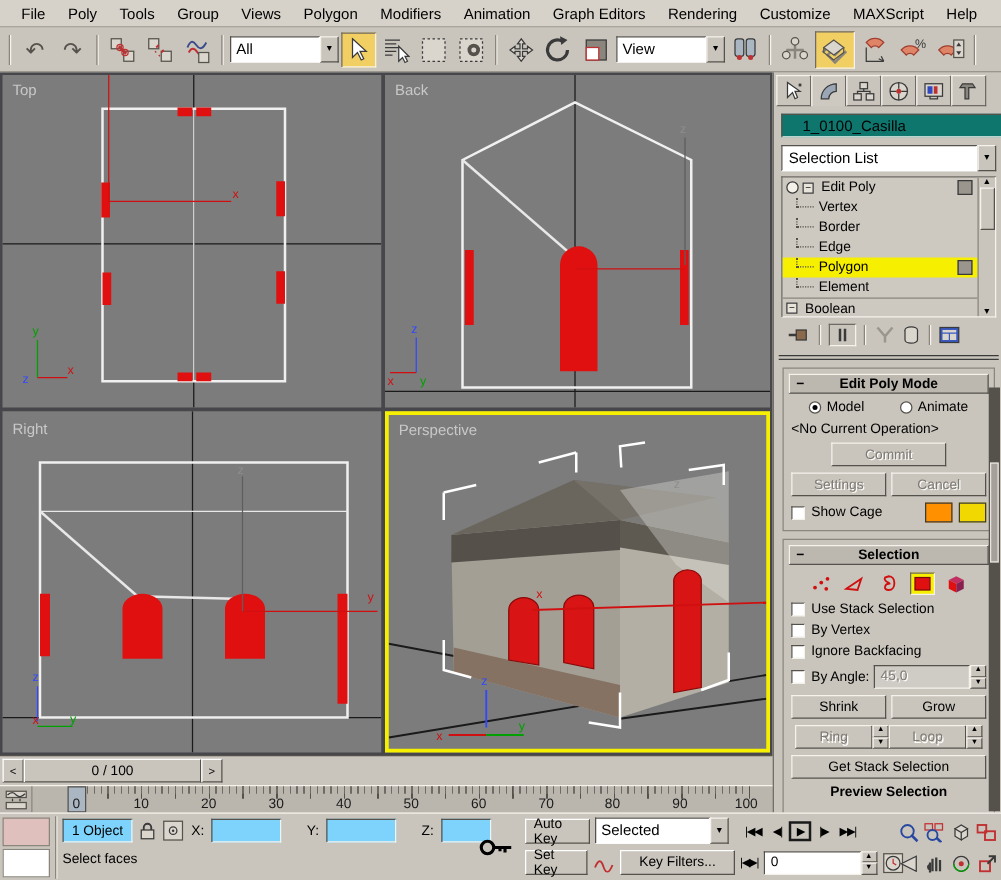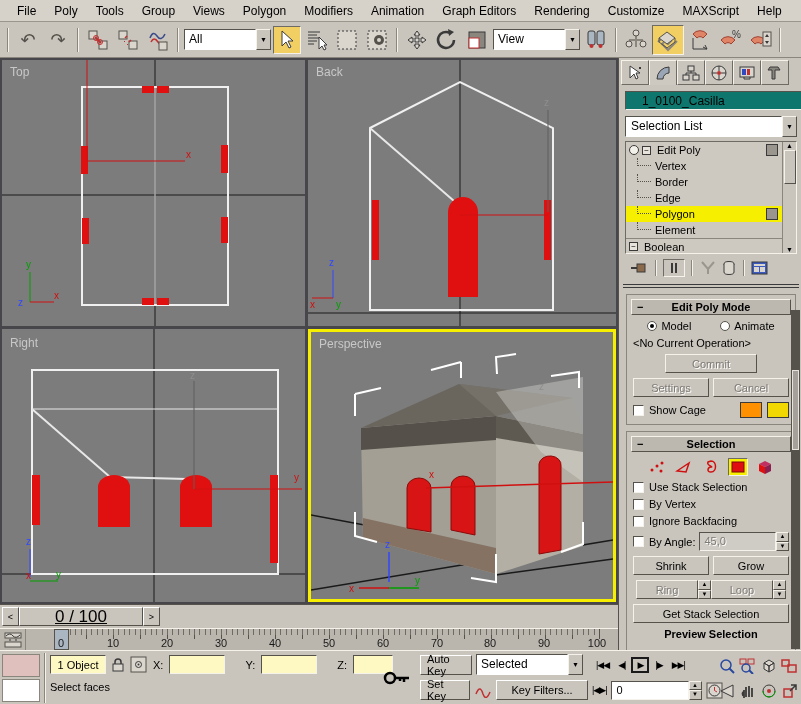--- a/index.html
+++ b/index.html
@@ -69,37 +69,37 @@
   .swatch { width:22px; height:16px; border:1px solid #3a3a3a; margin-left:5px; }
   .selicons { display:flex; align-items:center; justify-content:center; gap:7px; margin-top:6px; }
   .selicon { width:20px; height:18px; display:flex; align-items:center; justify-content:center; }
   .selicon.active { background:#f6ef00; border:1px solid; border-color:#6e6a64 #f5f2ec #f5f2ec #6e6a64; }
   .cscroll { position:absolute; right:1px; top:252px; width:9px; height:339px; background:#55524c; }
   .cscroll .thumb { position:absolute; left:1px; top:60px; width:7px; height:80px; background:#a5a19a; border:1px solid #e8e4dc; }
 
   
   .tslider { position:absolute; left:0; top:604px; width:618px; height:24px; background:#c9c5bd; border-top:1px solid #55524c; display:flex; align-items:center; padding:1px 2px; }
   .tsbtn { width:17px; height:19px; font-size:9px; }
-  .tsmain { width:124px; height:19px; font-size:17px;text-decoration:underline; }
+  .tsmain { width:142px; height:19px; font-size:11px; }
   .trackbar { position:absolute; left:0; top:628px; width:618px; height:22px; background:#bab6ae; border-top:1px solid #f5f2ec; display:flex; }
   .tbicon { width:26px; height:100%; border-right:1px solid #8a867e; display:flex; align-items:center; justify-content:center; }
   .ruler { position:relative; flex:1; background:
       repeating-linear-gradient(to right, #6e6a64 0 1px, transparent 1px 5.4px) 33px 0 / 540px 6px no-repeat,
       repeating-linear-gradient(to right, #55524c 0 1px, transparent 1px 27px) 33px 0 / 541px 10px no-repeat;
   }
   .ruler span { position:absolute; top:8px; transform:translateX(-50%); font-size:11px; color:#1a1a1a; }
   .tmarker { position:absolute; left:28px; top:0; width:15px; height:21px; background:#aab6c2; border:1px solid #55524c; }
 
   
   .statusbar { position:absolute; left:0; top:650px; width:801px; height:54px; background:#c9c5bd; border-top:1px solid #f5f2ec; }
   .sb-row { position:absolute; display:flex; align-items:center; }
   .listener-pink { position:absolute; left:2px; top:3px; width:38px; height:23px; background:#dfc0bc; border:1px solid #8a867e; }
   .listener-white { position:absolute; left:2px; top:28px; width:38px; height:23px; background:#fff; border:1px solid #8a867e; }
   .sb-sep { position:absolute; left:44px; top:2px; height:50px; width:2px; border-left:1px solid #8a867e; border-right:1px solid #f5f2ec; }
-  .sbfield { height:19px; background:#fef9c3; border:1px solid; border-color:#55524c #f5f2ec #f5f2ec #55524c; }
+  .sbfield { height:19px; background:#7dd3fc; border:1px solid; border-color:#55524c #f5f2ec #f5f2ec #55524c; }
   .keybtn { position:absolute; left:378px; top:4px; width:38px; height:46px; }
   .sb-btn { height:20px; padding:0 6px; font-size:11px; }
   .transport { display:flex; align-items:center; gap:3px; font-size:9px; letter-spacing:-1px; }
   .transport .t { padding:2px 3px; }
   .navgrid { position:absolute; left:716px; top:2px; width:84px; display:grid; grid-template-columns:repeat(4,21px); grid-auto-rows:25px; }
   .navgrid div { display:flex; align-items:center; justify-content:center; }
 </style>
 </head>
 <body>
 

